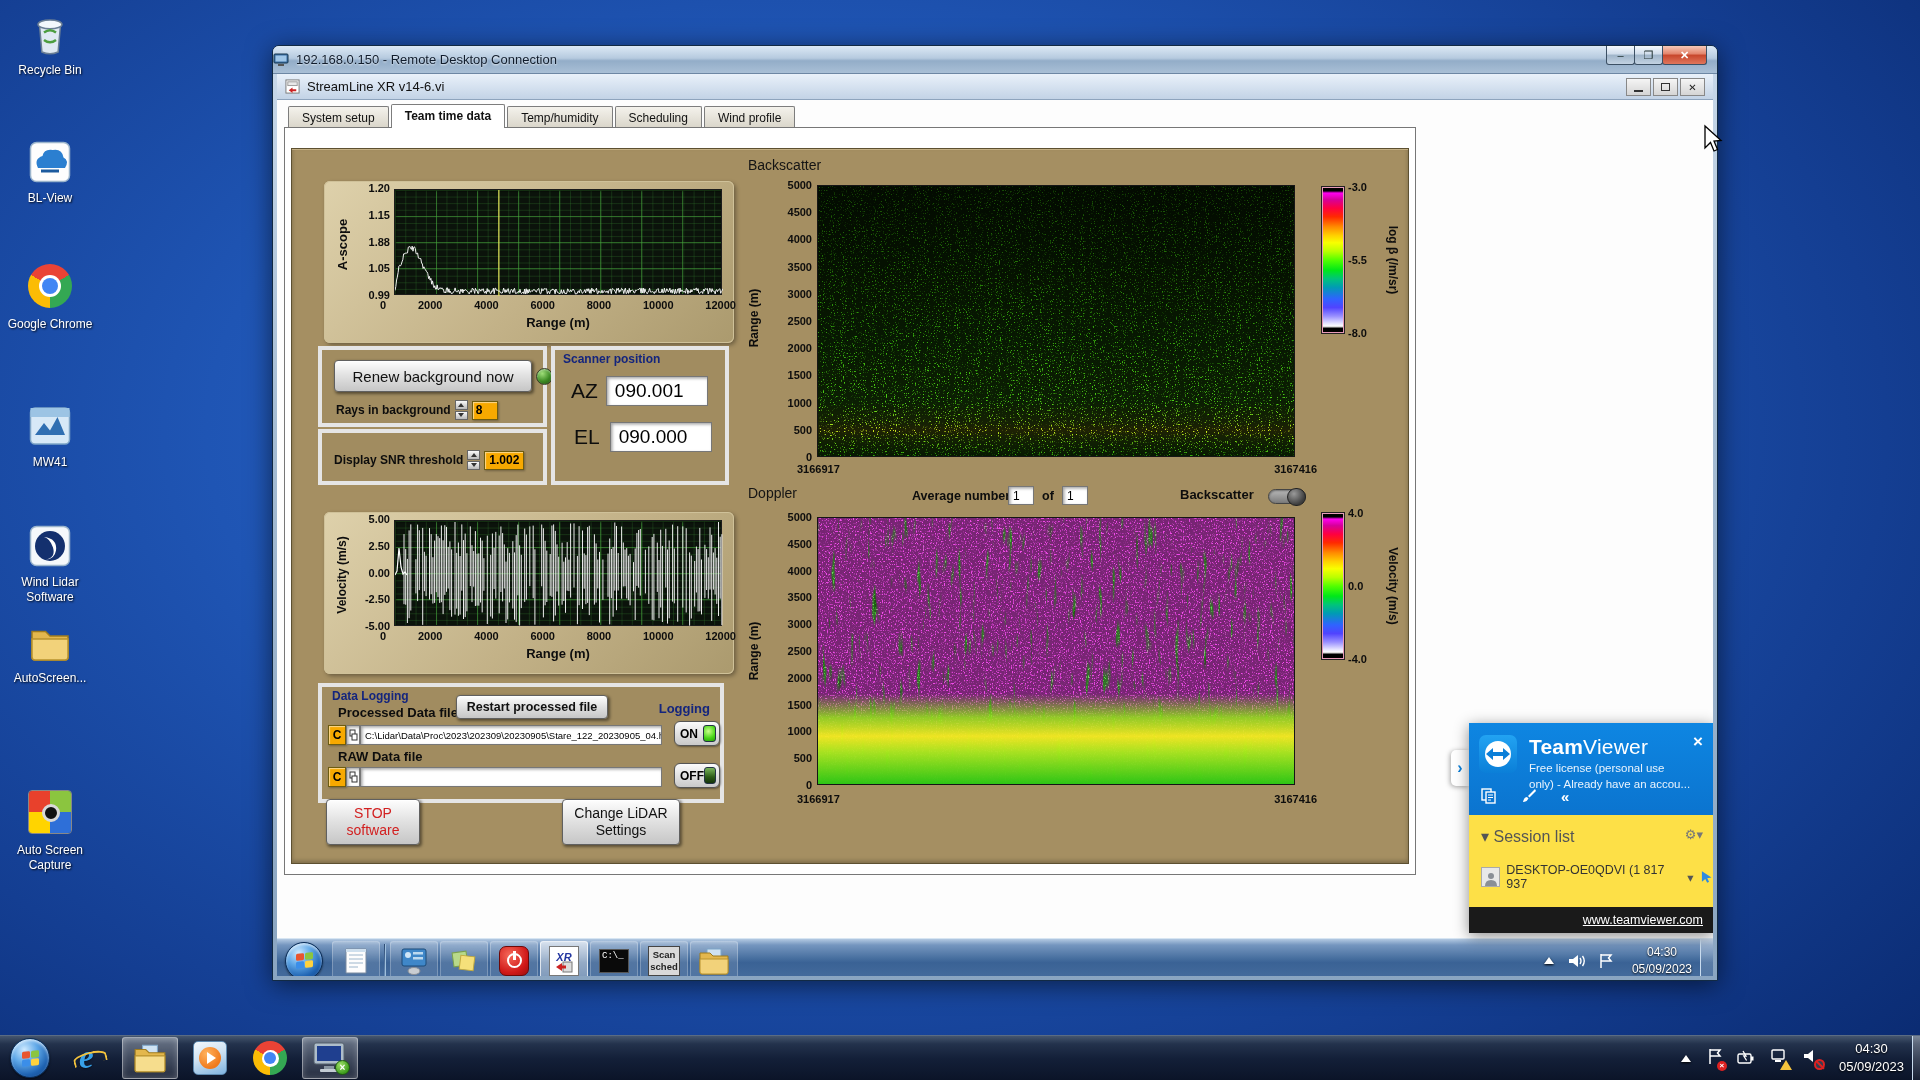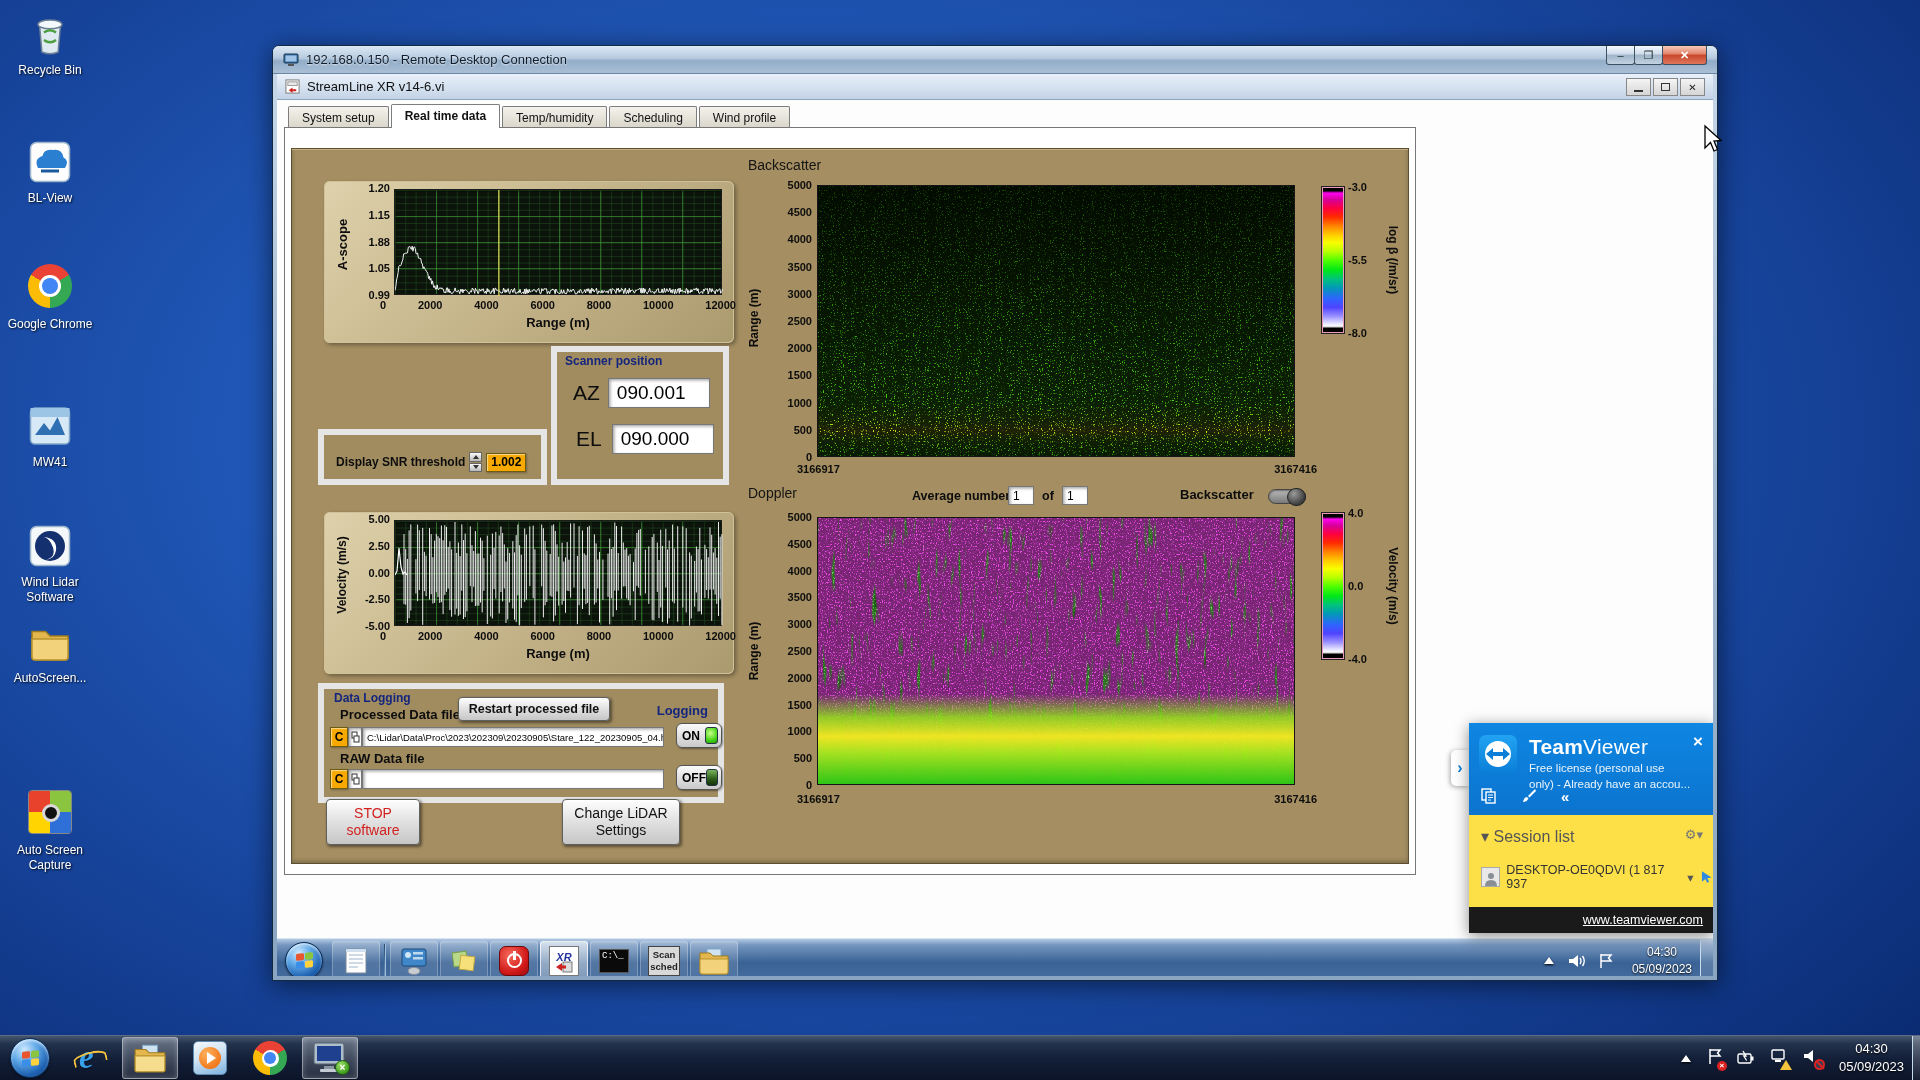--- a/index.html
+++ b/index.html
@@ -7,21 +7,21 @@
 body{font-family:"Liberation Sans",sans-serif;-webkit-font-smoothing:antialiased}
 #screen{position:relative;width:1920px;height:1080px;overflow:hidden;
 background:radial-gradient(ellipse 1500px 950px at 42% 40%, #2e6ad0 0%, #1f55b4 40%, #143e92 72%, #0a2a70 100%)}
 
 .dicon{position:absolute;left:2px;width:96px;text-align:center;color:#fff;font-size:12px;text-shadow:1px 1px 2px rgba(0,0,0,.9);cursor:default}
 .dicon .ic{width:48px;height:48px;margin:0 auto 5px;position:relative}
 .dicon .lbl{line-height:1.25;display:block}
 
 .win{position:absolute;left:272px;top:45px;width:1446px;height:936px;border:1px solid #122a44;border-radius:7px 7px 0 0;
 background:linear-gradient(180deg,#c9d9ea 0%,#a6bdd4 40%,#8aa5c1 100%);box-shadow:0 4px 26px rgba(0,0,0,.55)}
-.win-cap{position:relative;height:28px;display:flex;align-items:center;padding-left:10px;gap:7px;
+.win-cap{position:relative;height:28px;display:flex;align-items:center;gap:7px;
 background:linear-gradient(180deg,#dcE9f5 0%,#b6cadf 45%,#93adc8 55%,#a9bfd6 100%);border-radius:6px 6px 0 0;border-bottom:1px solid #6d87a4}
 .win-cap .t{font-size:13px;color:#101c2c;text-shadow:0 1px 2px rgba(255,255,255,.8)}
 .capbtns{position:absolute;right:10px;top:0;display:flex}
 .capbtn{width:29px;height:19px;border:1px solid #3c5064;border-top:none;background:linear-gradient(180deg,#f4f9fd 0%,#cfdceb 45%,#9fb4c9 50%,#c2d2e2 100%);display:flex;align-items:center;justify-content:center;font-size:11px;color:#233;border-radius:0 0 3px 3px;margin-left:-1px}
 .capbtn.close{width:45px;background:linear-gradient(180deg,#f7c9b8 0%,#e2836a 45%,#c7462b 50%,#e0765c 100%);color:#fff;font-weight:bold}
 .win-client{position:absolute;left:4px;right:4px;top:28px;bottom:4px;background:#ededed;overflow:hidden}
 
 .app{position:absolute;left:0;top:0;right:0;height:864px;background:#fdfdfd}
 .app-cap{height:26px;display:flex;align-items:center;gap:7px;padding-left:8px;background:linear-gradient(180deg,#e9f1fa,#c3d3e6);border-bottom:1px solid #8ea4bd}
 .app-cap .t{font-size:13px;color:#111}
@@ -36,21 +36,21 @@
 .panel{position:absolute;left:6px;top:20px;width:1118px;height:716px;background:#a58f62;border:1px solid #5d5031;box-shadow:inset 0 1px 0 #c4b084,inset 0 -2px 4px rgba(0,0,0,.25)}
 .bezel{position:absolute;background:linear-gradient(135deg,#ded1ab 0%,#c3b288 55%,#ab9a6e 100%);border-radius:6px;box-shadow:2px 2px 4px rgba(0,0,0,.35),inset 0 0 0 1px #cfc199}
 .plot{position:absolute;background-color:#0b130b;border:1px solid #1c1c1c;box-shadow:inset 1px 1px 2px rgba(0,0,0,.8);
 background-image:linear-gradient(rgba(70,165,60,.55) 1px,transparent 1px),linear-gradient(90deg,rgba(70,165,60,.55) 1px,transparent 1px),linear-gradient(rgba(50,125,45,.30) 1px,transparent 1px),linear-gradient(90deg,rgba(50,125,45,.30) 1px,transparent 1px);
 background-size:100% 26px,41px 100%,100% 6.6px,10.3px 100%}
 .tk{font-size:11px;font-weight:bold;color:#0d0d0d}
 .ytk{position:absolute;display:flex;flex-direction:column;justify-content:space-between;align-items:flex-end}
 .xtk{position:absolute;display:flex;justify-content:space-between}
 .axlab{position:absolute;font-weight:bold;font-size:13px;color:#0d0d0d;text-align:center}
 .vlab{position:absolute;font-weight:bold;font-size:12px;color:#0d0d0d;white-space:nowrap;text-align:center}
-.bluebox{position:absolute;border:6px solid #e5e5e5;background:rgba(0,0,0,0.02)}
+.bluebox{position:absolute;border:4px solid #e5e5e5;background:rgba(0,0,0,0.02)}
 .lvlab{font-weight:bold;color:#14257d;font-size:12px}
 .blab{font-weight:bold;color:#0d0d0d;font-size:13px}
 .gbtn{background:linear-gradient(180deg,#fefefe 0%,#e3e3e3 45%,#c6c6c6 100%);border:1px solid #606060;border-radius:4px;box-shadow:inset 0 1px 0 #fff,1.5px 1.5px 3px rgba(0,0,0,.45);display:flex;align-items:center;justify-content:center;color:#111;cursor:default}
 .ofield{background:#f7a900;border:1px solid #6d5c10;box-shadow:inset 1px 1px 1px rgba(255,255,255,.55),1px 1px 2px rgba(0,0,0,.3);font-weight:bold;font-size:12px;color:#000;display:flex;align-items:center;justify-content:center}
 .wfield{background:#fff;border:1px solid #777;box-shadow:inset 1.5px 1.5px 3px rgba(0,0,0,.35);color:#000;display:flex;align-items:center}
 .spin{width:13px;height:20px;display:flex;flex-direction:column;gap:1px}
 .spin span{flex:1;background:linear-gradient(180deg,#fafafa,#b9b9b9);border:1px solid #666;display:flex;align-items:center;justify-content:center}
 .spin i{display:block;width:0;height:0;border-left:3px solid transparent;border-right:3px solid transparent}
 .spin .u i{border-bottom:4px solid #333}
 .spin .d i{border-top:4px solid #333}
@@ -210,21 +210,21 @@
               </div>
             <div class="appbtn">
                 <span style="border:1.5px solid #333;width:9px;height:8px;display:block"></span>
               </div>
             <div class="appbtn">✕</div>
           </div>
         </div>
 
         <div class="tabs">
           <div class="tab">System setup</div>
-          <div class="tab active">Real time data</div>
+          <div class="tab active">Team time data</div>
           <div class="tab">Temp/humidity</div>
           <div class="tab">Scheduling</div>
           <div class="tab">Wind profile</div>
         </div>
 
         <div class="page">
           <div class="panel">
 
             <div class="bezel" style="left:32px;top:32px;width:410px;height:162px">
               <div class="vlab" style="left:-22px;top:56px;width:80px;transform:rotate(-90deg);font-size:13px">A-scope</div>
@@ -246,20 +246,36 @@
                   <span class="tk">2000</span>
                   <span class="tk">4000</span>
                   <span class="tk">6000</span>
                   <span class="tk">8000</span>
                   <span class="tk">10000</span>
                   <span class="tk">12000</span>
                 </div>
               <div class="axlab" style="left:70px;top:134px;width:328px">Range (m)</div>
             </div>
 
+            <div class="bluebox" style="left:26px;top:197px;width:229px;height:81px">
+              <div class="gbtn" style="position:absolute;left:12px;top:10px;width:198px;height:32px;font-size:15px">Renew background now</div>
+              <div class="led" style="position:absolute;left:214px;top:18px;width:17px;height:17px"></div>
+              <div style="position:absolute;left:14px;top:50px;display:flex;align-items:center;gap:4px">
+                <span class="lvlab" style="color:#0d0d0d">Rays in background</span>
+                <span class="spin">
+                    <span class="u">
+                      <i></i>
+                    </span>
+                    <span class="d">
+                      <i></i>
+                    </span>
+                  </span>
+                <span class="ofield" style="width:26px;height:19px;justify-content:flex-start;padding-left:3px">8</span>
+              </div>
+            </div>
 
             <div class="bluebox" style="left:26px;top:280px;width:229px;height:56px">
               <div style="position:absolute;left:12px;top:17px;display:flex;align-items:center;gap:4px">
                 <span class="lvlab" style="color:#0d0d0d">Display SNR threshold</span>
                 <span class="spin">
                     <span class="u">
                       <i></i>
                     </span>
                     <span class="d">
                       <i></i>

